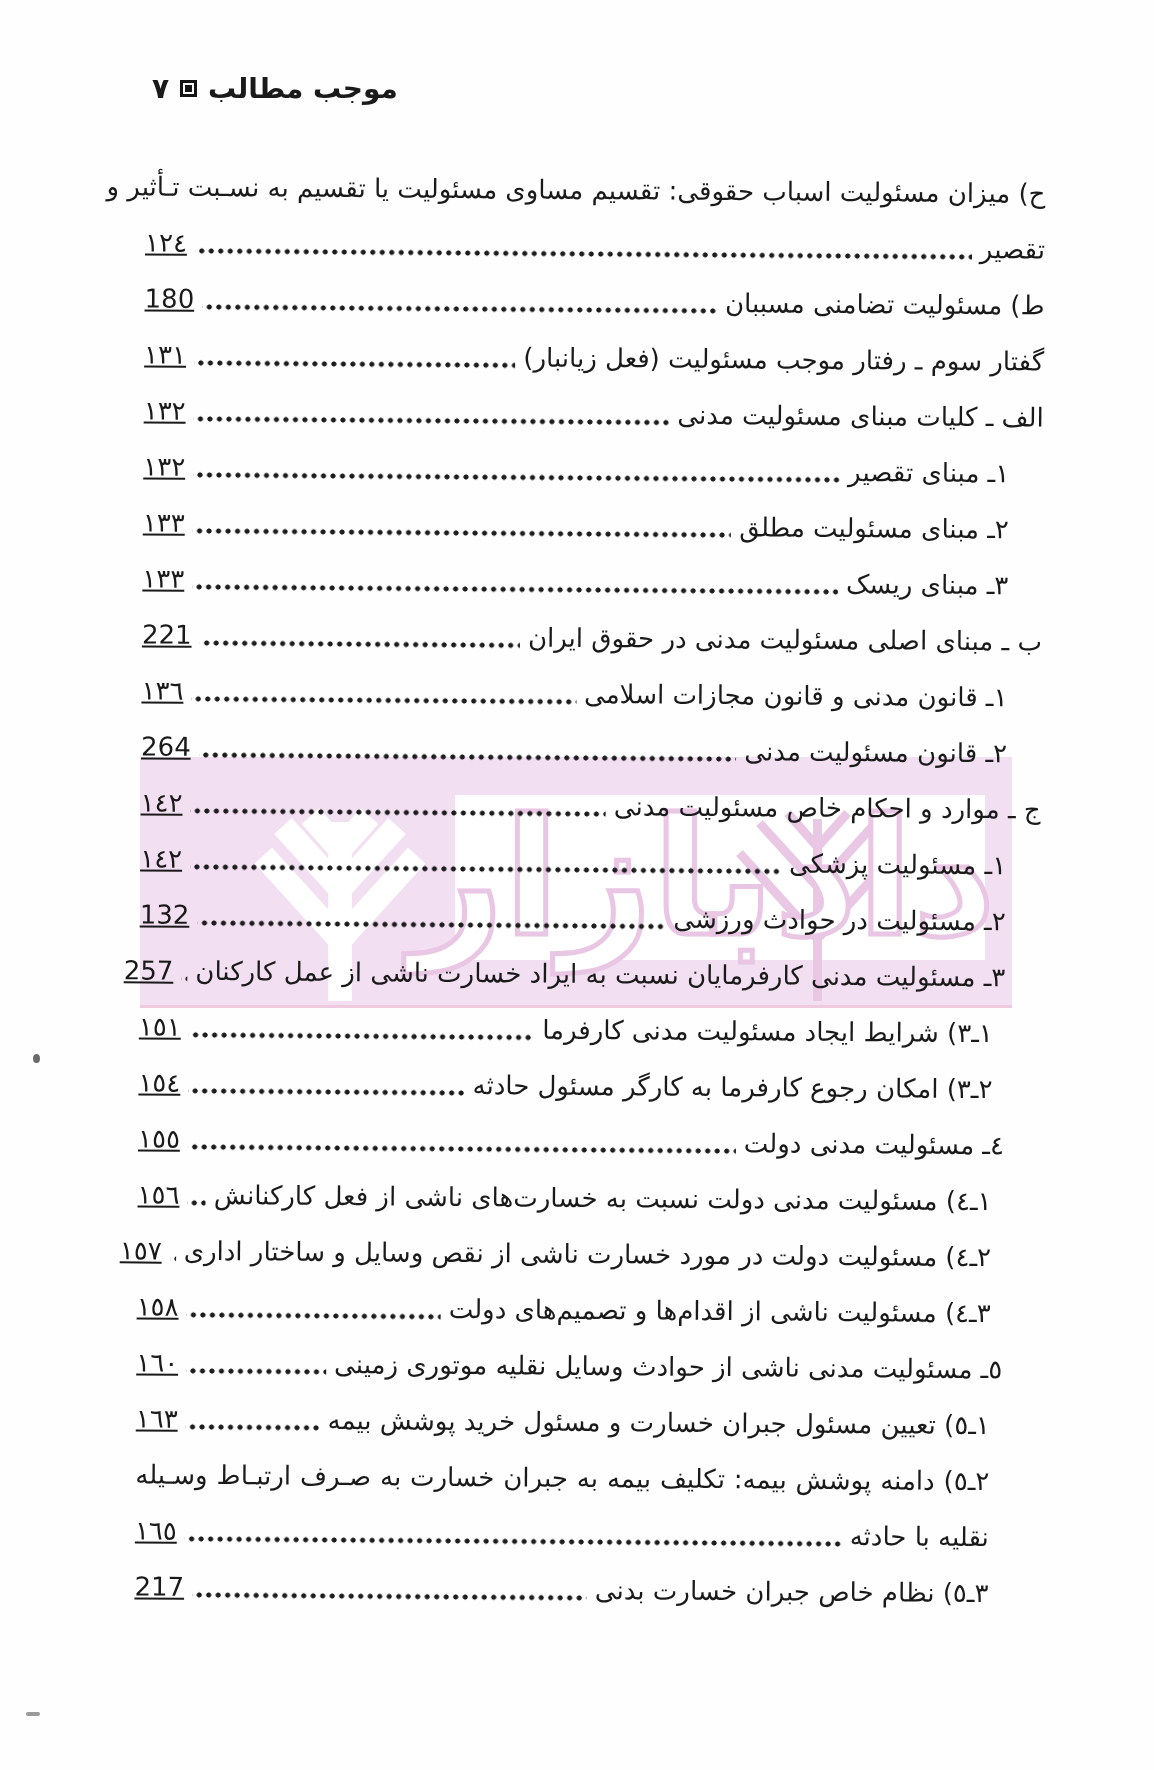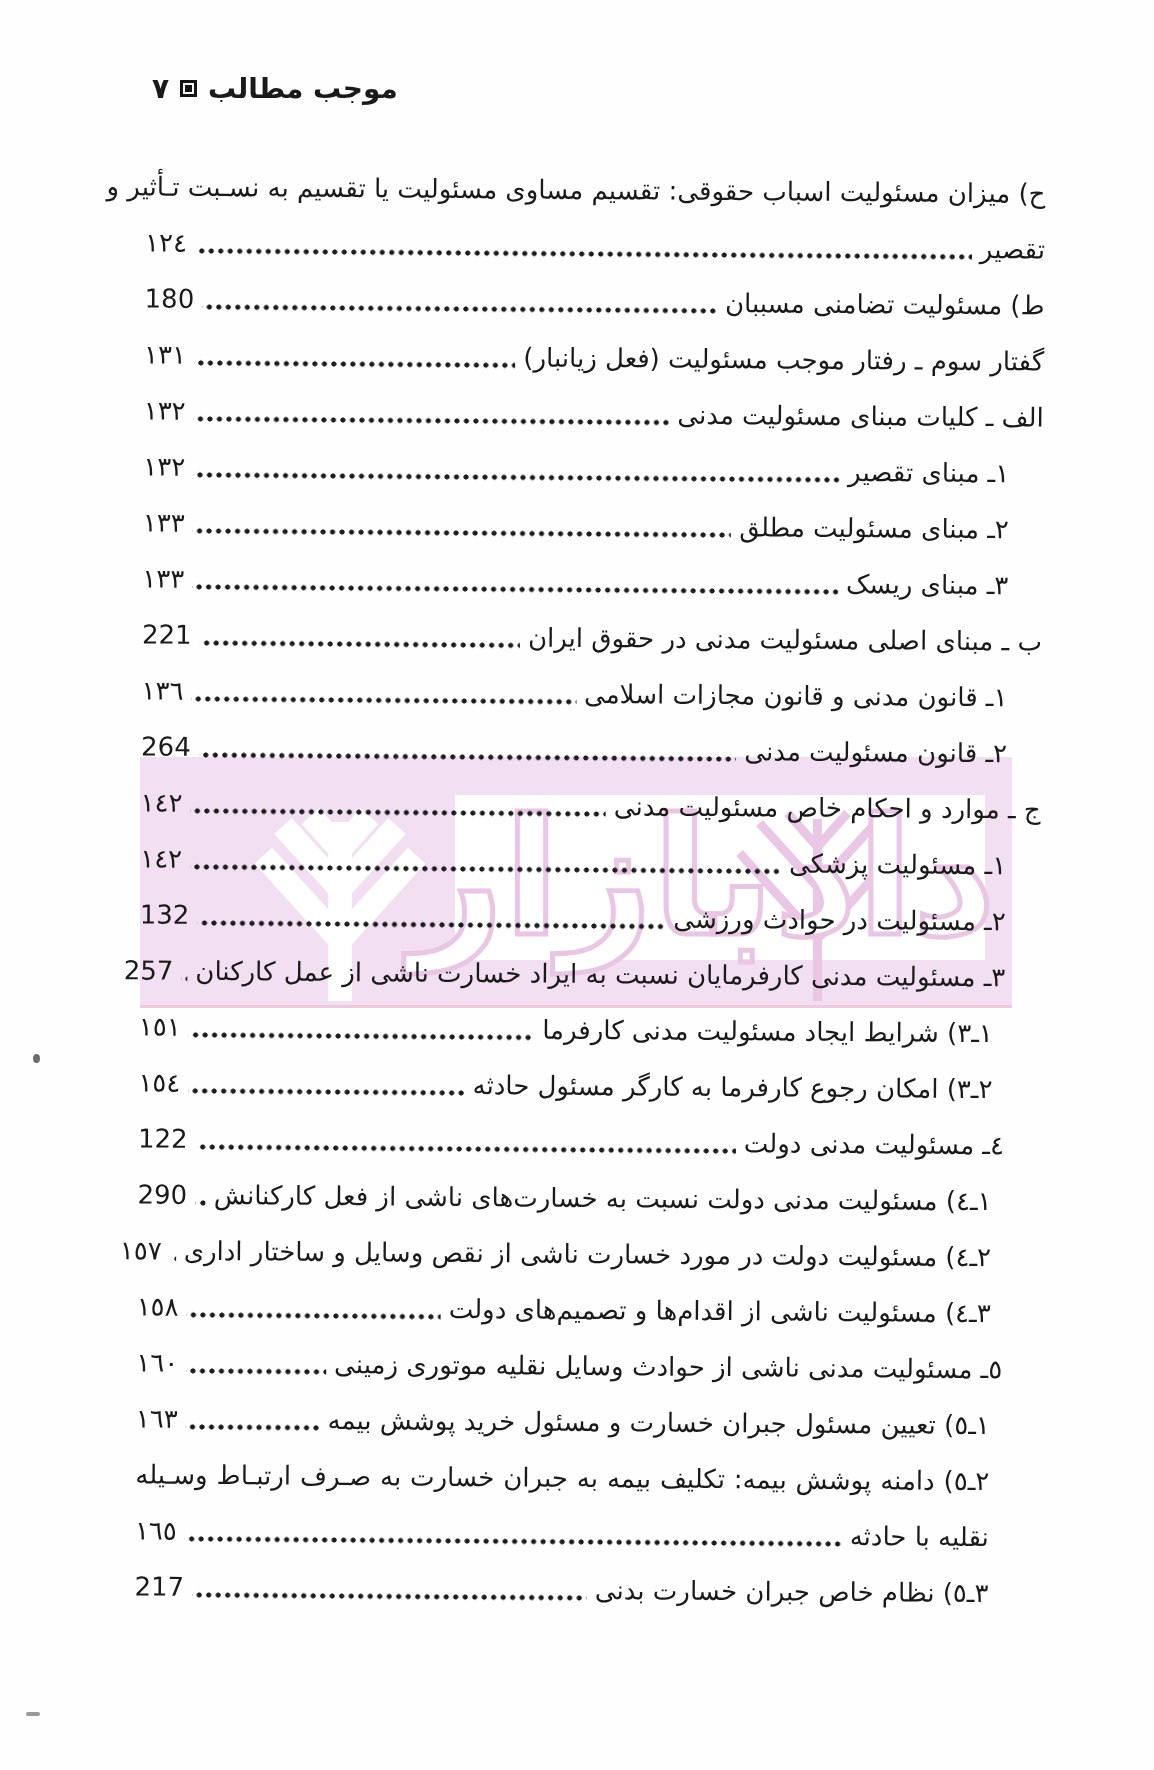--- a/index.html
+++ b/index.html
@@ -59,21 +59,21 @@
     display:flex;direction:rtl;align-items:stretch;
     white-space:nowrap;
   }
   .row .t{flex:0 0 auto;}
   .row .dots{
     flex:1 1 0;min-width:6px;margin:0 8px;
     background-image:radial-gradient(circle,#1c1c1c 2.2px,transparent 2.9px);
     background-size:9.5px 12px;background-repeat:repeat-x;
     background-position:2px 30px;
   }
-  .row .num{flex:0 0 auto;}
+  .row .num{flex:0 0 auto;text-decoration:underline;}
   .row.i1{padding-right:34px;}
   .row.i2{padding-right:46px;}
   .row.j{display:block;text-align:justify;text-align-last:justify;}
   .row.j .t{display:inline;}
 
   
   .sp1{position:absolute;left:33px;top:1054px;width:7px;height:9px;background:#6b6b6b;border-radius:50%;}
   .sp2{position:absolute;left:26px;top:1712px;width:14px;height:4px;background:#9a9a9a;border-radius:2px;}
 </style>
 </head>
@@ -192,26 +192,26 @@
         <span class="num">١٥١</span>
       </div>
       <div class="row i2">
         <span class="t">٢ـ٣) امکان رجوع کارفرما به کارگر مسئول حادثه</span>
         <span class="dots"></span>
         <span class="num">١٥٤</span>
       </div>
       <div class="row i1">
         <span class="t">٤ـ مسئولیت مدنی دولت</span>
         <span class="dots"></span>
-        <span class="num">122</span>
+        <span class="num">١٥٥</span>
       </div>
       <div class="row i2">
         <span class="t">١ـ٤) مسئولیت مدنی دولت نسبت به خسارت‌های ناشی از فعل کارکنانش</span>
         <span class="dots"></span>
-        <span class="num">290</span>
+        <span class="num">١٥٦</span>
       </div>
       <div class="row i2">
         <span class="t">٢ـ٤) مسئولیت دولت در مورد خسارت ناشی از نقص وسایل و ساختار اداری</span>
         <span class="dots"></span>
         <span class="num">١٥٧</span>
       </div>
       <div class="row i2">
         <span class="t">٣ـ٤) مسئولیت ناشی از اقدام‌ها و تصمیم‌های دولت</span>
         <span class="dots"></span>
         <span class="num">١٥٨</span>

